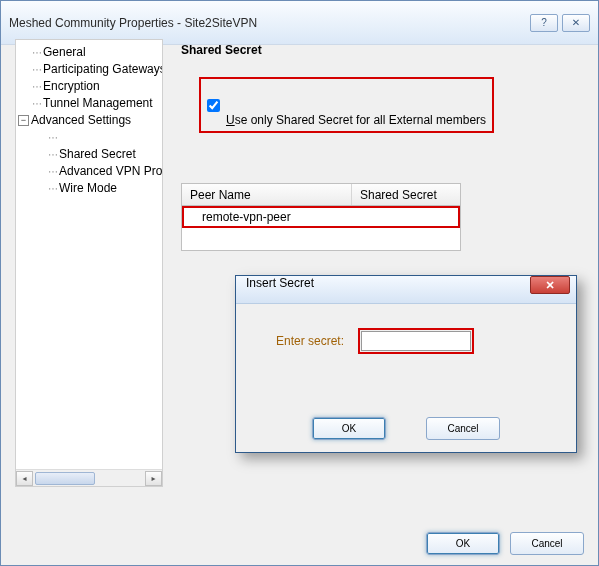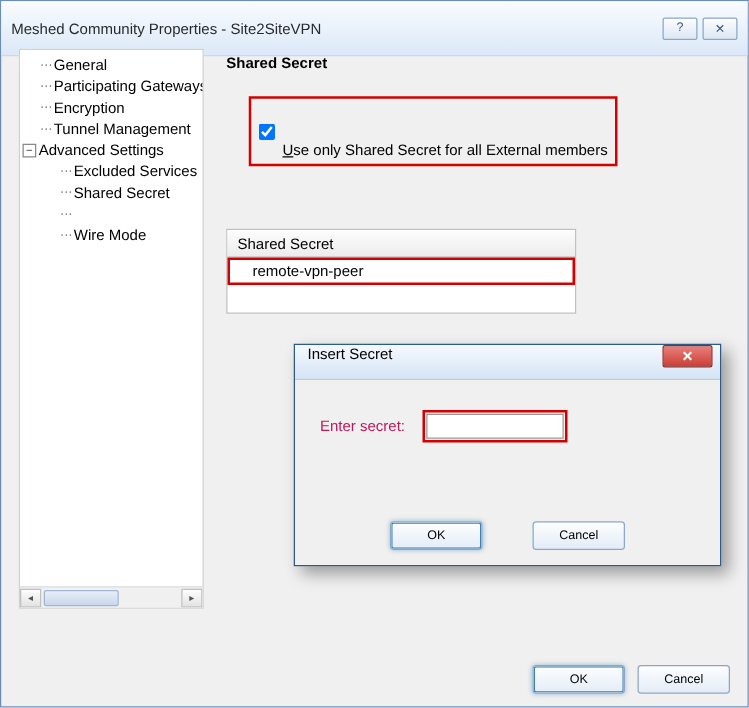--- a/index.html
+++ b/index.html
@@ -177,21 +177,21 @@
     border-radius:2px;
     display:flex; align-items:center; justify-content:center;
     color:#fff; font-weight:bold; font-size:11px;
   }
   .modal-body {
     padding: 24px 20px 10px 20px;
   }
   .field-row {
     display:flex; align-items:center; gap:14px;
   }
-  .field-label { color:#be185d; }
+  .field-label { color:#a16207;margin-left:20px; }
   .field-input {
     width: 110px; height:20px;
     border:1px solid #999;
     background:#fff;
     padding: 0 2px;
   }
   .input-redbox { border:2px solid #d40000; padding:1px; display:inline-block;}
   .modal-footer {
     position:absolute; bottom:12px; left:0; right:0;
     display:flex; justify-content:center; gap:40px;
@@ -225,28 +225,28 @@
         <div class="tree-node indent1">
             <span class="dots">⋯</span>
             <span>Tunnel Management</span>
           </div>
         <div class="tree-node">
             <span class="expander">−</span>
             <span>Advanced Settings</span>
           </div>
         <div class="tree-node indent2">
             <span class="dots">⋯</span>
-            <span>Excluded Services</span>
           </div>
         <div class="tree-node indent2">
             <span class="dots">⋯</span>
             <span>Shared Secret</span>
           </div>
         <div class="tree-node indent2">
             <span class="dots">⋯</span>
+            <span>Advanced VPN Pro</span>
           </div>
         <div class="tree-node indent2">
             <span class="dots">⋯</span>
             <span>Wire Mode</span>
           </div>
       </div>
       <div class="tree-scroll">
         <div class="scroll-btn">◂</div>
         <div class="scroll-thumb"></div>
         <div style="flex:1"></div>
@@ -263,20 +263,21 @@
             <input type="checkbox" checked="" style="">
             <span class="checkbox-label"><u>U</u><span>se only Shared Secret for all External members</span></span>
           </label>
         </div>
       </div>
 
 
       <div class="table-wrap">
         <div class="grid">
           <div class="grid-header">
+            <div class="gh-col peer">Peer Name</div>
             <div class="gh-col secret">Shared Secret</div>
           </div>
           <div class="grid-row highlight">
             <div class="gc-col peer">remote-vpn-peer</div>
           </div>
           <div class="grid-empty"></div>
         </div>
       </div>
     </div>
   </div>

